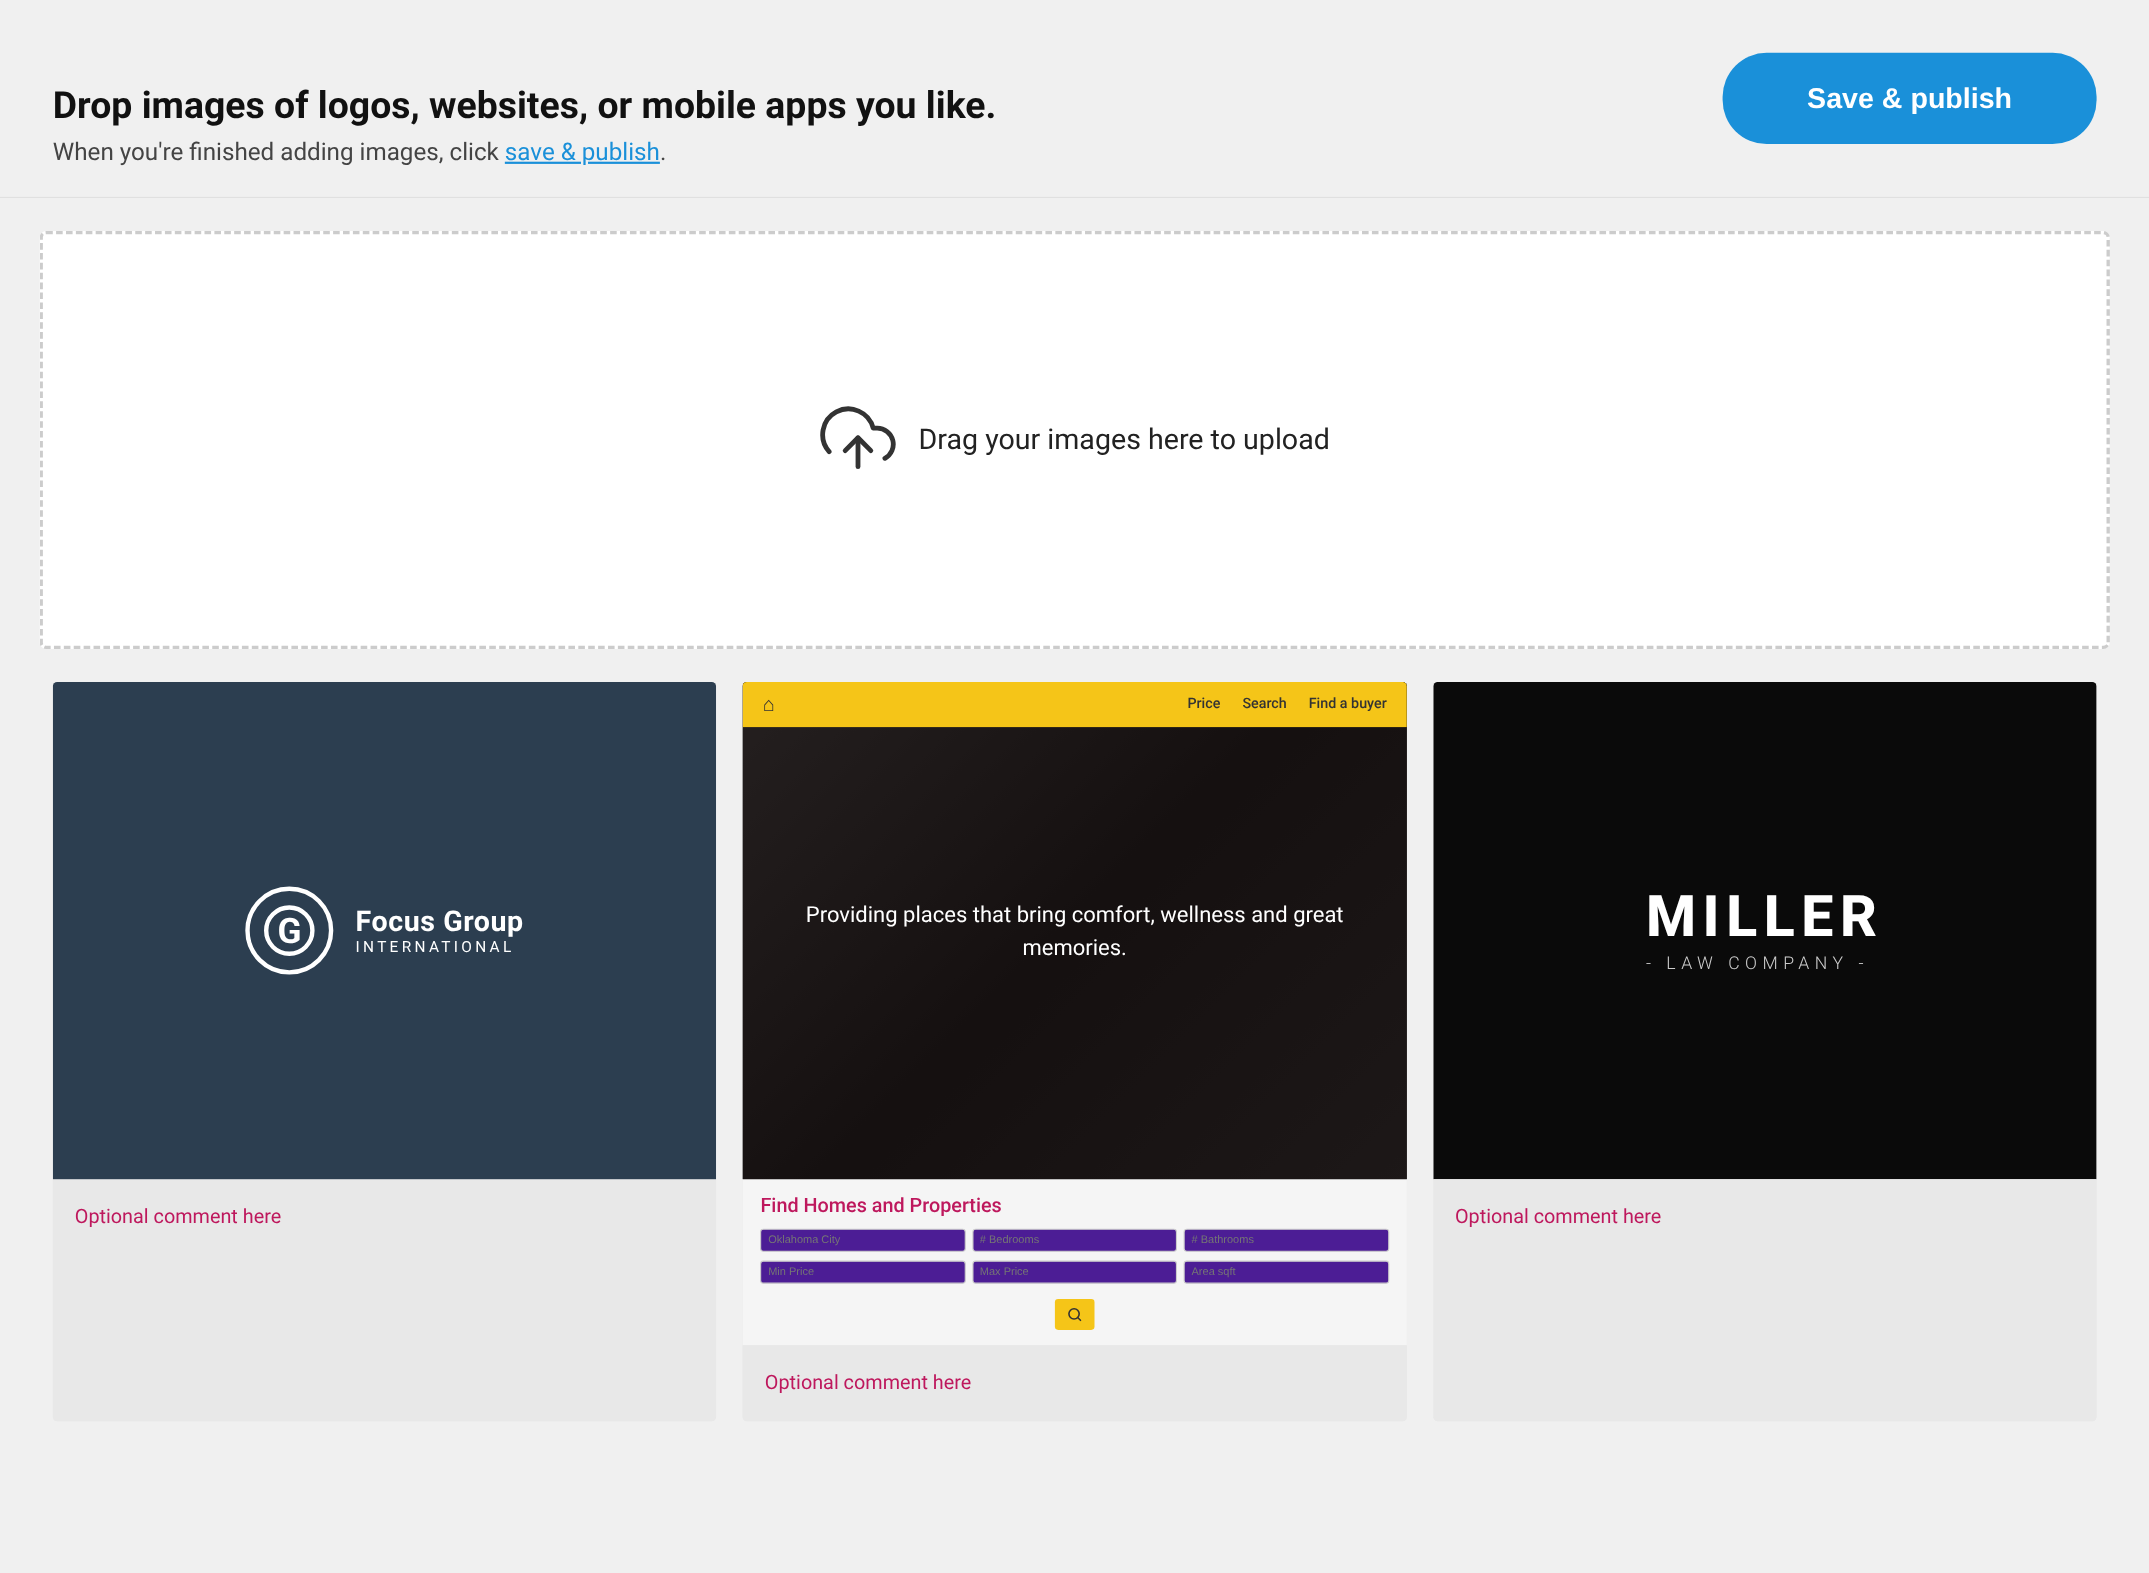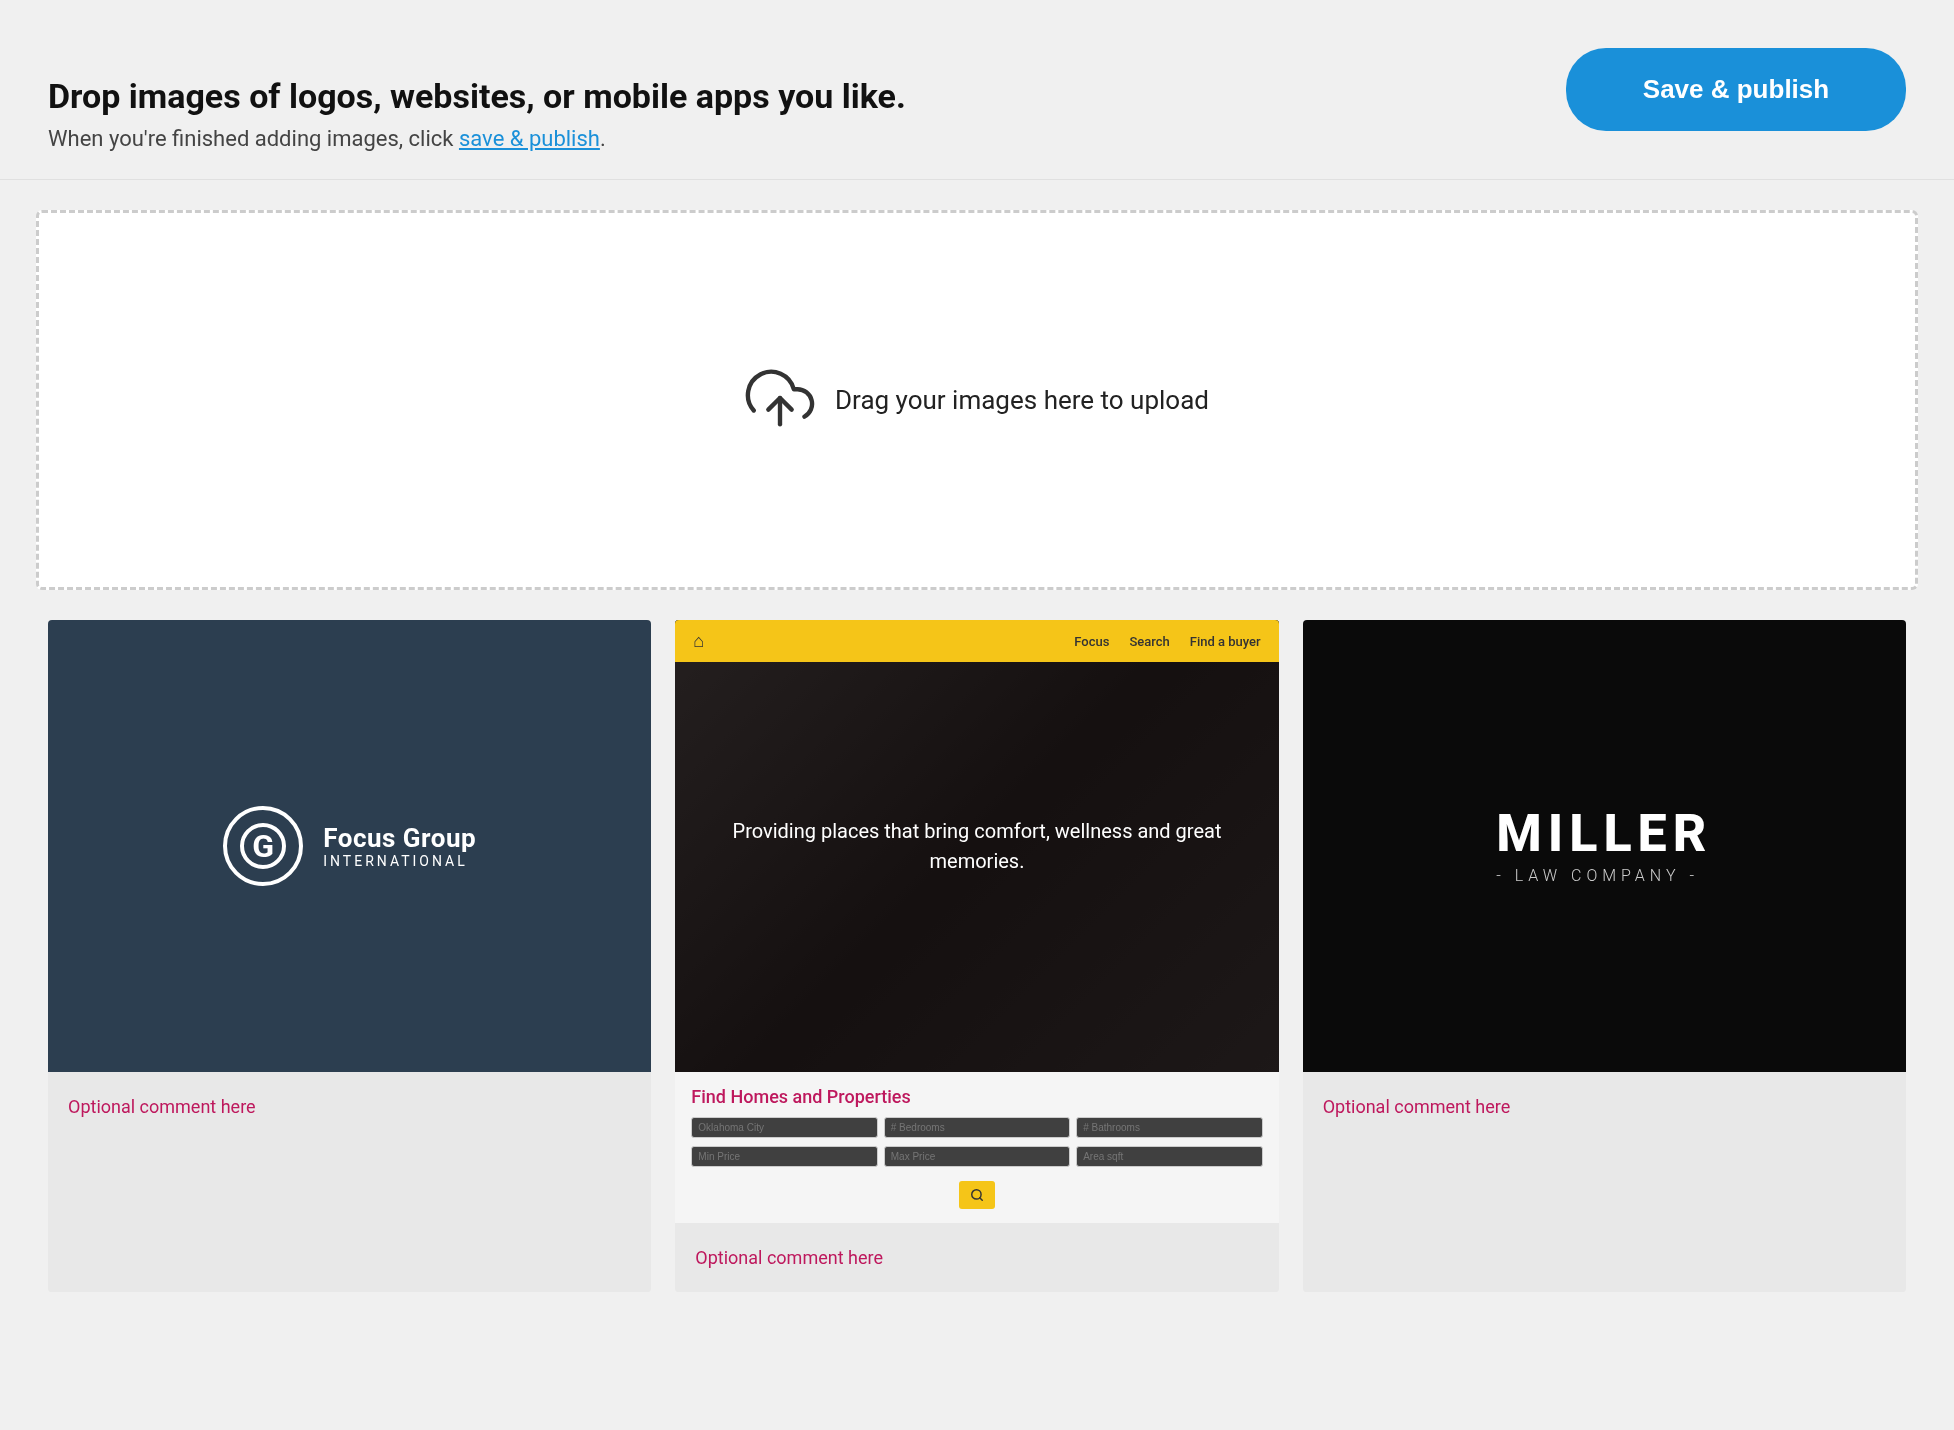--- a/index.html
+++ b/index.html
@@ -312,21 +312,21 @@
     }
 
     .search-field {
       flex: 1;
       min-width: 80px;
       border: 1px solid #ccc;
       border-radius: 3px;
       padding: 4px 6px;
       font-size: 10px;
       color: #999;
-      background: #404040;
+      background: #4c1d95;
     }
 
     .search-btn-yellow {
       display: block;
       margin: 6px auto 0;
       background: #f5c518;
       border: none;
       border-radius: 3px;
       width: 36px;
       height: 28px;
@@ -387,21 +387,21 @@
       <div class="card-comment-text">Optional comment here</div>
     </div>
   </div>
 
   <div class="card">
     <div class="card-image card-image-realestate">
       <div class="room-bg"></div>
       <div class="realestate-top-bar">
         <span class="realestate-logo-icon">⌂</span>
         <div class="realestate-nav">
-          <span>Focus</span>
+          <span>Price</span>
           <span>Search</span>
           <span>Find a buyer</span>
         </div>
       </div>
       <div class="realestate-overlay">
         <div class="realestate-hero-text">Providing places that bring comfort, wellness and great memories.</div>
       </div>
     </div>
 
     <div class="realestate-search">

